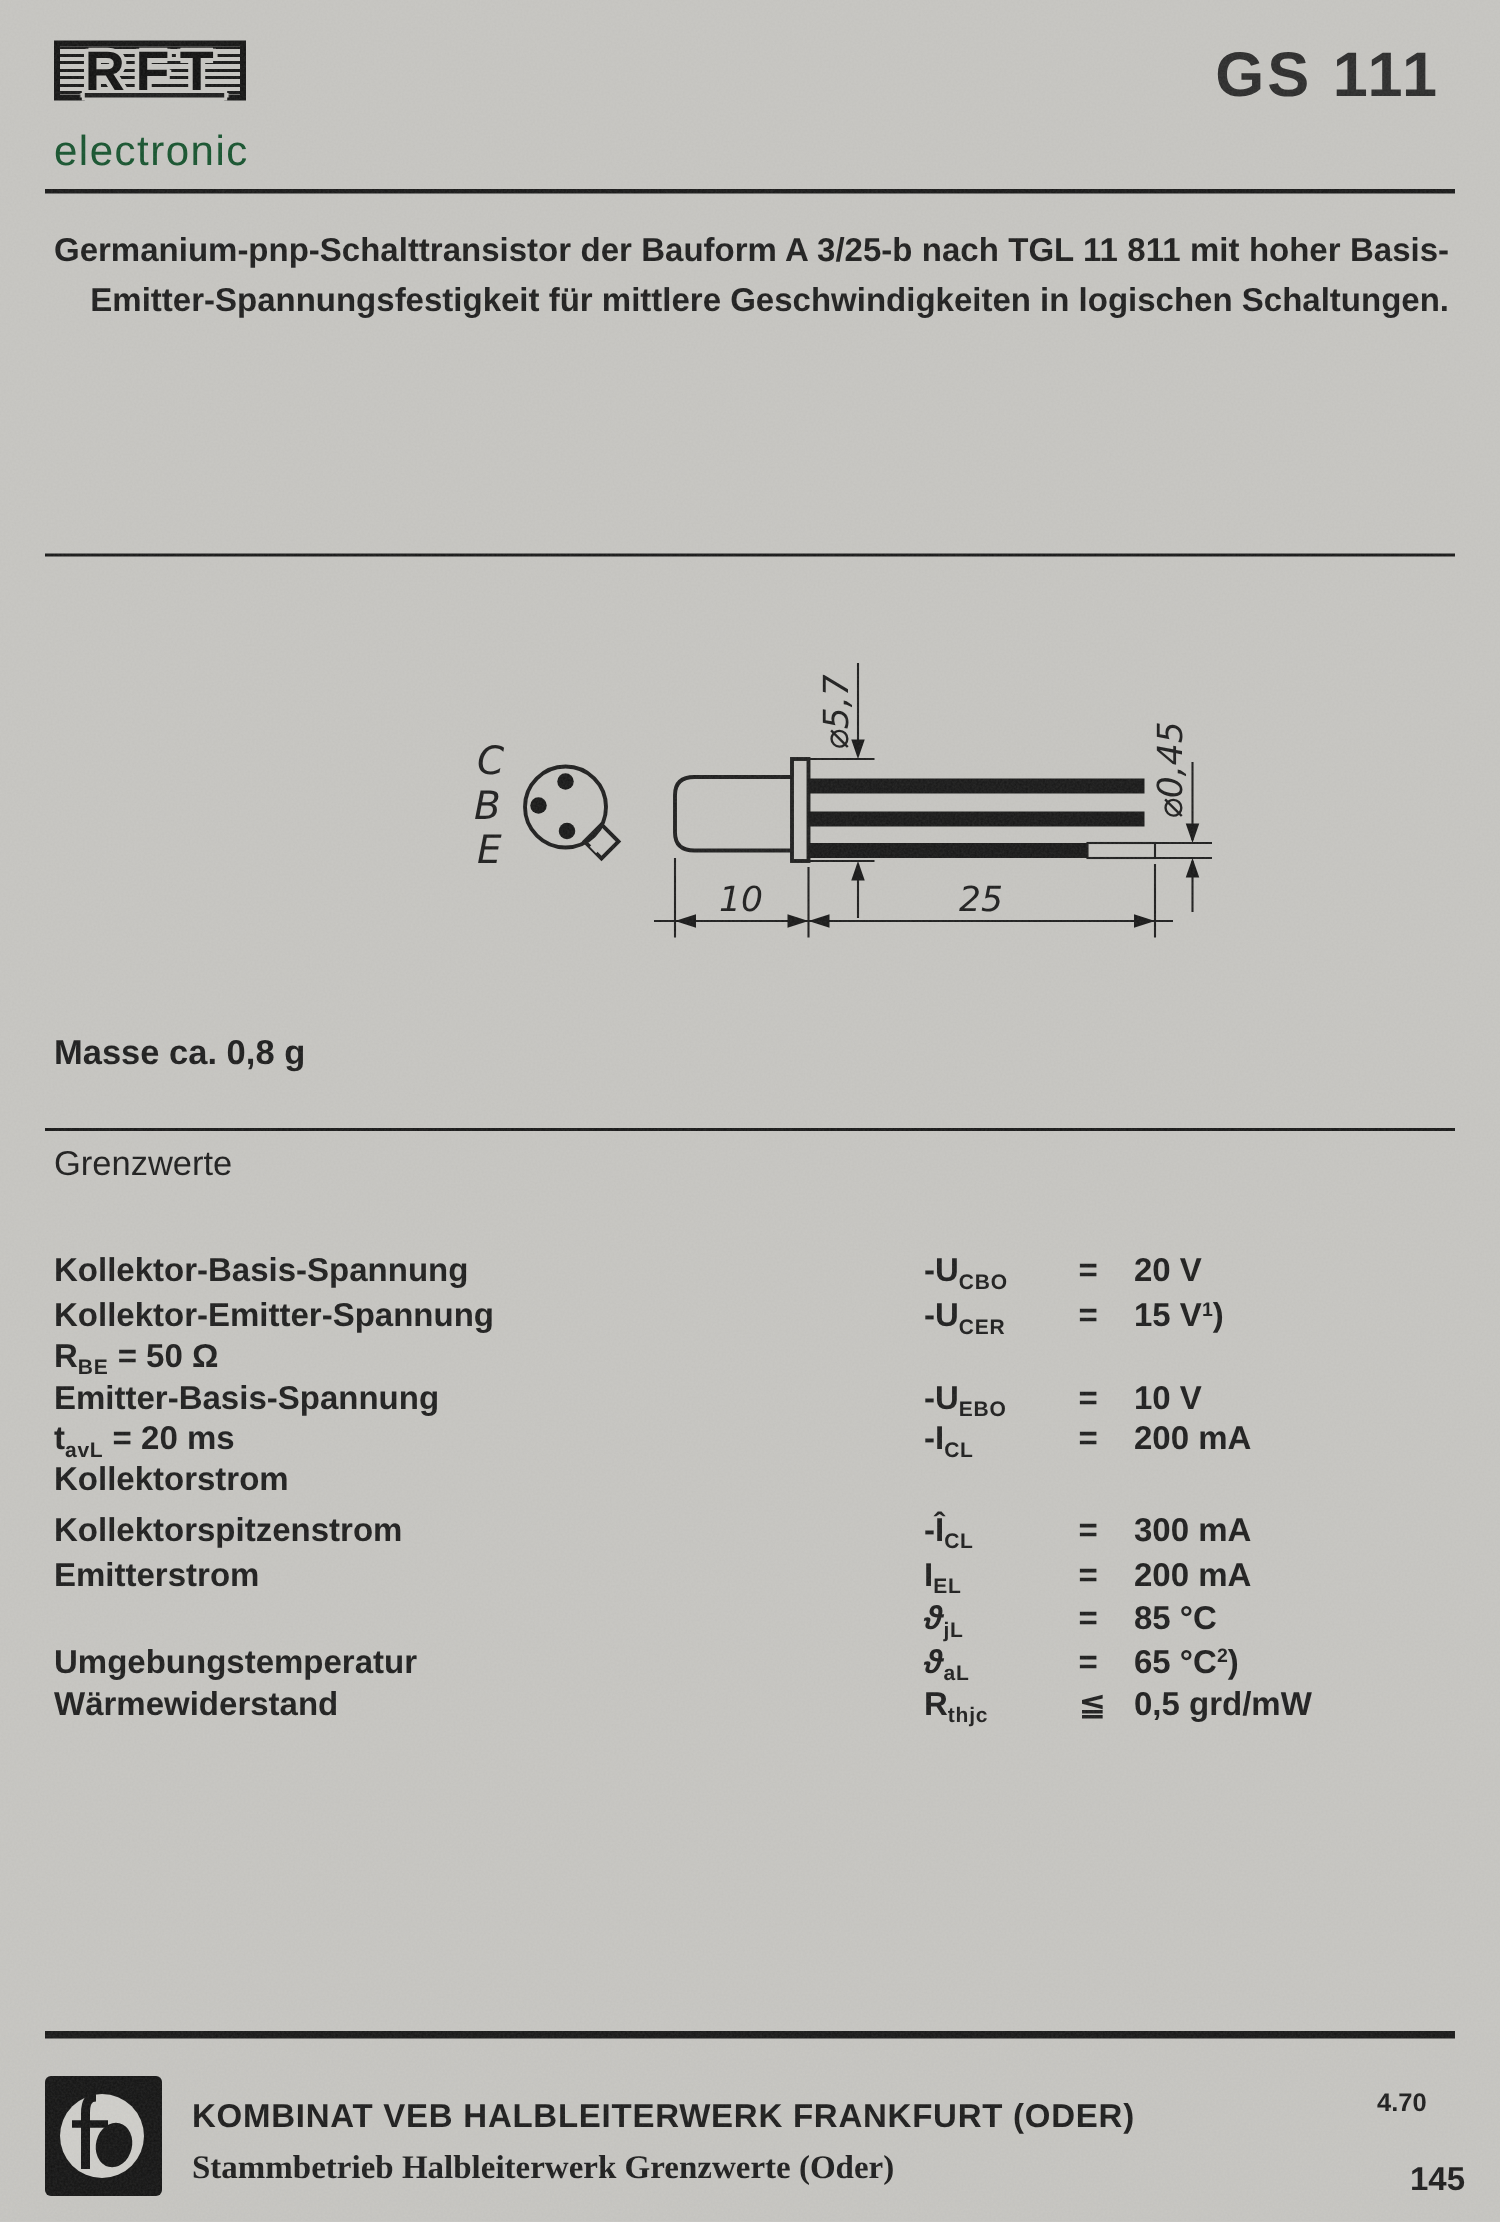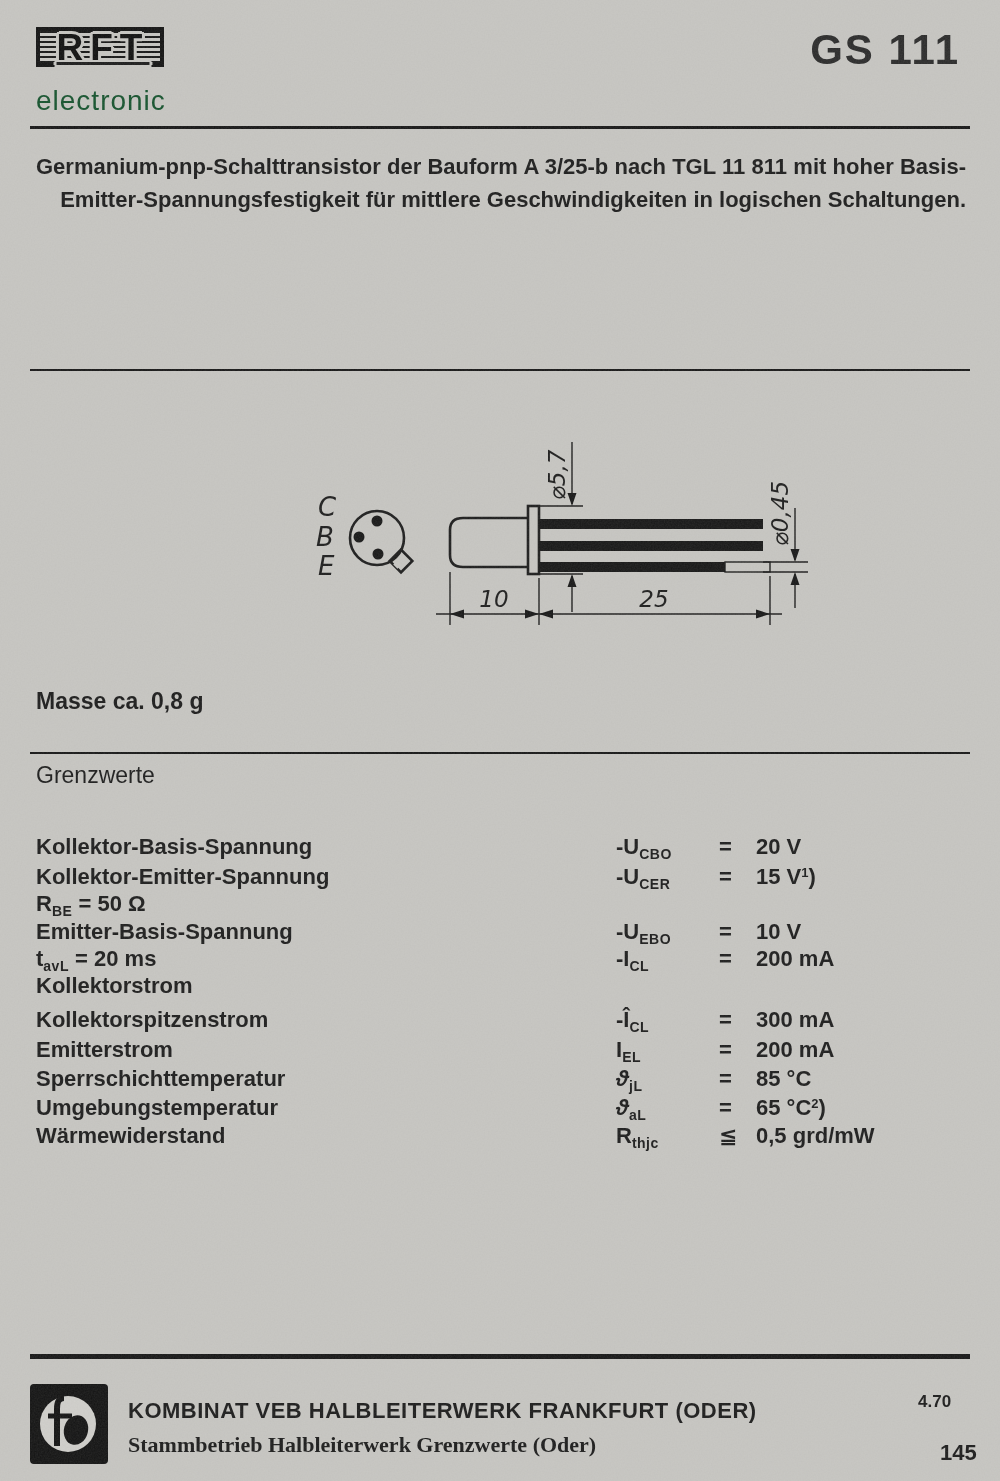--- a/index.html
+++ b/index.html
@@ -198,21 +198,20 @@
     <span class="gw-rel">=</span>
     <span class="gw-val"><span>300 mA</span><sup></sup><span></span></span>
   </div>
   <div class="gw-row" style="top:1009px">
     <span class="gw-label"><span>Emitterstrom</span><sub></sub><span></span></span>
     <span class="gw-sym"><span class="sym-base">I</span><sub>EL</sub></span>
     <span class="gw-rel">=</span>
     <span class="gw-val"><span>200 mA</span><sup></sup><span></span></span>
   </div>
   <div class="gw-row theta" style="top:1038px">
-    <span class="gw-label"><span>Sperrschichttemperatur</span><sub></sub><span></span></span>
     <span class="gw-sym"><span class="sym-base">ϑ</span><sub>jL</sub></span>
     <span class="gw-rel">=</span>
     <span class="gw-val"><span>85 °C</span><sup></sup><span></span></span>
   </div>
   <div class="gw-row theta" style="top:1067px">
     <span class="gw-label"><span>Umgebungstemperatur</span><sub></sub><span></span></span>
     <span class="gw-sym"><span class="sym-base">ϑ</span><sub>aL</sub></span>
     <span class="gw-rel">=</span>
     <span class="gw-val"><span>65 °C</span><sup>2</sup><span>)</span></span>
   </div>

